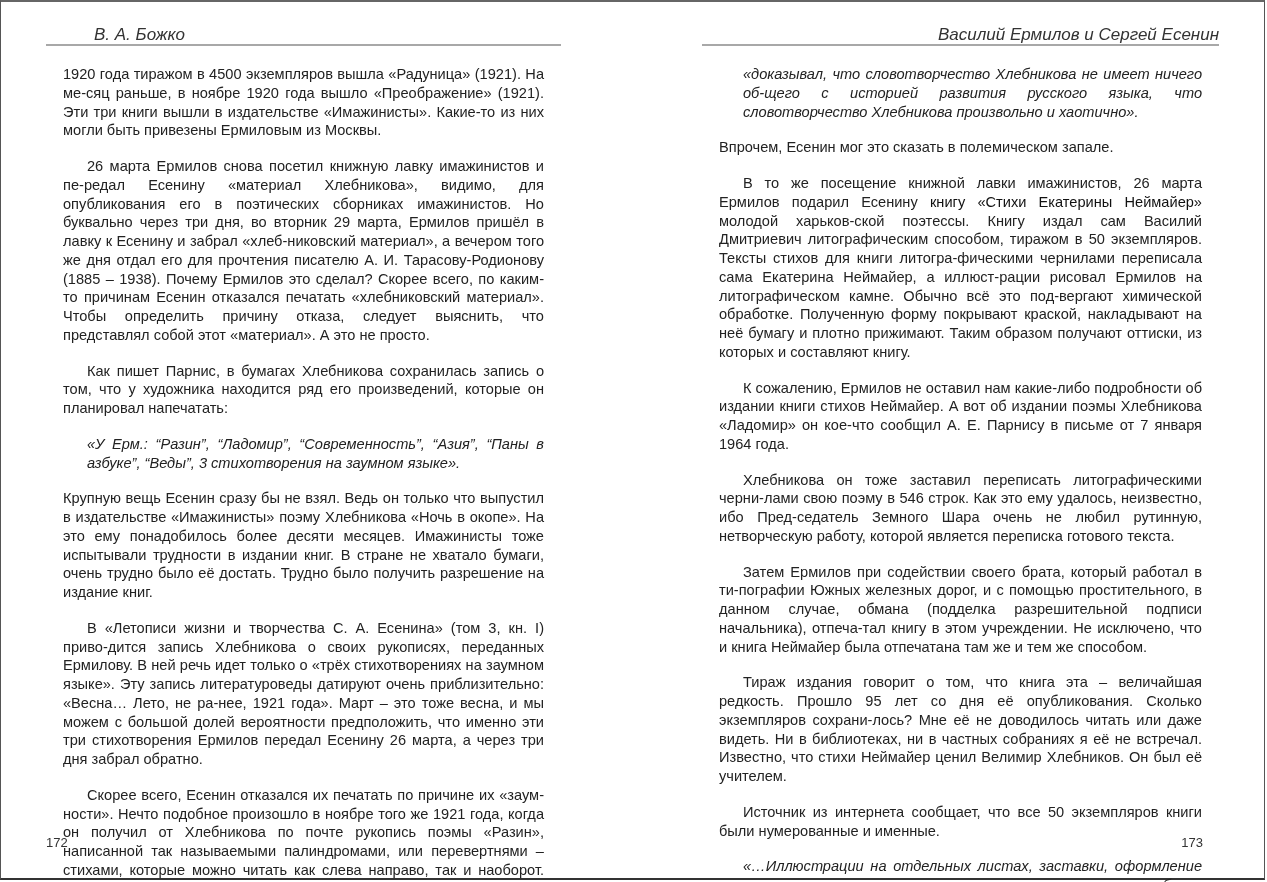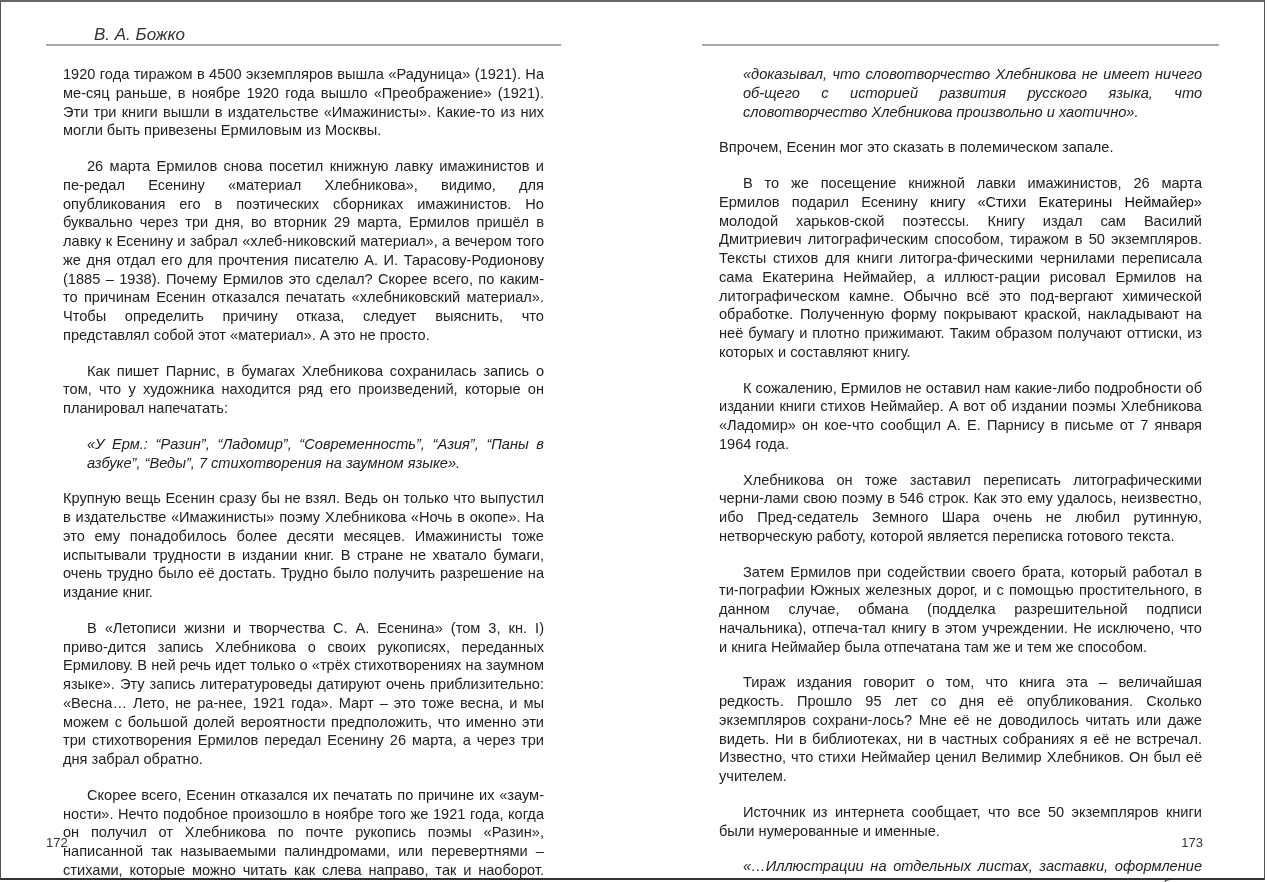--- a/index.html
+++ b/index.html
@@ -42,31 +42,32 @@
 
 <div class="frame"></div>
 
 <div class="page left">
   <div class="running-head">В. А. Божко</div>
   <div class="rule"></div>
   <div class="body-text">
     <p class="plain">1920 года тиражом в 4500 экземпляров вышла «Радуница» (1921). На ме-сяц раньше, в ноябре 1920 года вышло «Преображение» (1921). Эти три книги вышли в издательстве «Имажинисты». Какие-то из них могли быть привезены Ермиловым из Москвы.</p>
     <p class="indent">26 марта Ермилов снова посетил книжную лавку имажинистов и пе-редал Есенину «материал Хлебникова», видимо, для опубликования его в поэтических сборниках имажинистов. Но буквально через три дня, во вторник 29 марта, Ермилов пришёл в лавку к Есенину и забрал «хлеб-никовский материал», а вечером того же дня отдал его для прочтения писателю А. И. Тарасову-Родионову (1885 – 1938). Почему Ермилов это сделал? Скорее всего, по каким-то причинам Есенин отказался печатать «хлебниковский материал». Чтобы определить причину отказа, следует выяснить, что представлял собой этот «материал». А это не просто.</p>
     <p class="indent">Как пишет Парнис, в бумагах Хлебникова сохранилась запись о том, что у художника находится ряд его произведений, которые он планировал напечатать:</p>
-    <p class="quote">«У Ерм.: “Разин”, “Ладомир”, “Современность”, “Азия”, “Паны в азбуке”, “Веды”, 7 стихотворения на заумном языке».</p>
+    <p class="quote">«У Ерм.: “Разин”, “Ладомир”, “Современность”, “Азия”, “Паны в азбуке”, “Веды”, 3 стихотворения на заумном языке».</p>
     <p class="plain">Крупную вещь Есенин сразу бы не взял. Ведь он только что выпустил в издательстве «Имажинисты» поэму Хлебникова «Ночь в окопе». На это ему понадобилось более десяти месяцев. Имажинисты тоже испытывали трудности в издании книг. В стране не хватало бумаги, очень трудно было её достать. Трудно было получить разрешение на издание книг.</p>
     <p class="indent">В «Летописи жизни и творчества С. А. Есенина» (том 3, кн. I) приво-дится запись Хлебникова о своих рукописях, переданных Ермилову. В ней речь идет только о «трёх стихотворениях на заумном языке». Эту запись литературоведы датируют очень приблизительно: «Весна… Лето, не ра-нее, 1921 года». Март – это тоже весна, и мы можем с большой долей вероятности предположить, что именно эти три стихотворения Ермилов передал Есенину 26 марта, а через три дня забрал обратно.</p>
     <p class="indent">Скорее всего, Есенин отказался их печатать по причине их «заум-ности». Нечто подобное произошло в ноябре того же 1921 года, когда он получил от Хлебникова по почте рукопись поэмы «Разин», написанной так называемыми палиндромами, или перевертнями – стихами, которые можно читать как слева направо, так и наоборот. Как писала близкая под-руга Есенина поэтесса Надежда Вольпин (1900 – 1998), он так объяснил свое решение:</p>
     <p class="quote">«Печатать не стану. Деньги пошлю – он там с голоду подыхает, а печатать не стану. Это уже не поэзия, а фокус».</p>
     <p class="plain">Стихи «на заумном языке» тоже были фокусом.</p>
   </div>
   <div class="folio">172</div>
 </div>
 
 <div class="page right">
+  <div class="running-head">Василий Ермилов и Сергей Есенин</div>
   <div class="rule"></div>
   <div class="body-text">
     <p class="quote">«доказывал, что словотворчество Хлебникова не имеет ничего об-щего с историей развития русского языка, что словотворчество Хлебникова произвольно и хаотично».</p>
     <p class="plain">Впрочем, Есенин мог это сказать в полемическом запале.</p>
     <p class="indent"><span>В то же посещение книжной лавки имажинистов, 26 марта Ермилов подарил Есенину </span><span class="bold">книгу «Стихи Екатерины Неймайер»</span><span> молодой харьков-ской поэтессы. Книгу издал сам Василий Дмитриевич литографическим способом, тиражом в 50 экземпляров. Тексты стихов для книги литогра-фическими чернилами переписала сама Екатерина Неймайер, а иллюст-рации рисовал Ермилов на литографическом камне. Обычно всё это под-вергают химической обработке. Полученную форму покрывают краской, накладывают на неё бумагу и плотно прижимают. Таким образом получают оттиски, из которых и составляют книгу.</span></p>
     <p class="indent">К сожалению, Ермилов не оставил нам какие-либо подробности об издании книги стихов Неймайер. А вот об издании поэмы Хлебникова «Ладомир» он кое-что сообщил А. Е. Парнису в письме от 7 января 1964 года.</p>
     <p class="indent">Хлебникова он тоже заставил переписать литографическими черни-лами свою поэму в 546 строк. Как это ему удалось, неизвестно, ибо Пред-седатель Земного Шара очень не любил рутинную, нетворческую работу, которой является переписка готового текста.</p>
     <p class="indent">Затем Ермилов при содействии своего брата, который работал в ти-пографии Южных железных дорог, и с помощью простительного, в данном случае, обмана (подделка разрешительной подписи начальника), отпеча-тал книгу в этом учреждении. Не исключено, что и книга Неймайер была отпечатана там же и тем же способом.</p>
     <p class="indent">Тираж издания говорит о том, что книга эта – величайшая редкость. Прошло 95 лет со дня её опубликования. Сколько экземпляров сохрани-лось? Мне её не доводилось читать или даже видеть. Ни в библиотеках, ни в частных собраниях я её не встречал. Известно, что стихи Неймайер ценил Велимир Хлебников. Он был её учителем.</p>
     <p class="indent">Источник из интернета сообщает, что все 50 экземпляров книги были нумерованные и именные.</p>

